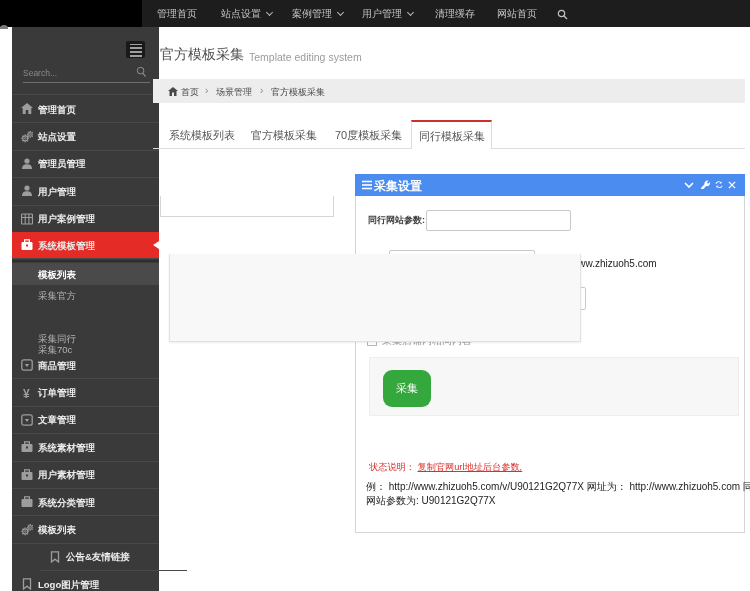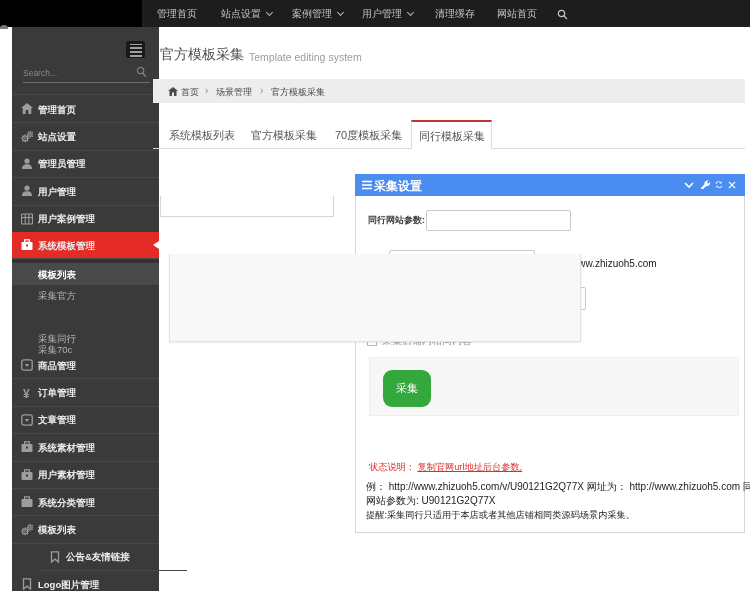--- a/index.html
+++ b/index.html
@@ -306,17 +306,16 @@
   <div class="abs" style="left:506px; top:257px; font-size:10px; color:#222;">网址为：http://www.zhizuoh5.com</div>
   <div class="inp" style="left:426px; top:287px; width:160px; height:23px;"></div>
   <div class="abs" style="left:367px; top:336px; width:10px; height:10px; border:1px solid #b5b5b5; background:#fff;"></div>
   <div class="abs" style="left:382px; top:334px; font-size:10px; color:#999;">采集店铺内相同内容</div>
   <div id="footerbox"></div>
   <div id="btn">采集</div>
   <div id="redline">状态说明： <span style="text-decoration:underline;">复制官网url地址后台参数,</span></div>
   <div id="helptext">
       <div style="white-space:nowrap;">例： http://www.zhizuoh5.com/v/U90121G2Q77X 网址为： http://www.zhizuoh5.com 同行</div>
       <div style="white-space:nowrap;">网站参数为:  U90121G2Q77X</div>
-      <div style="white-space:nowrap; font-size:9.2px;">提醒:采集同行只适用于本店或者其他店铺相同类源码场景内采集。</div>
     </div>
 
   <div id="overlay"></div>
 </div>
 
 </body></html>

